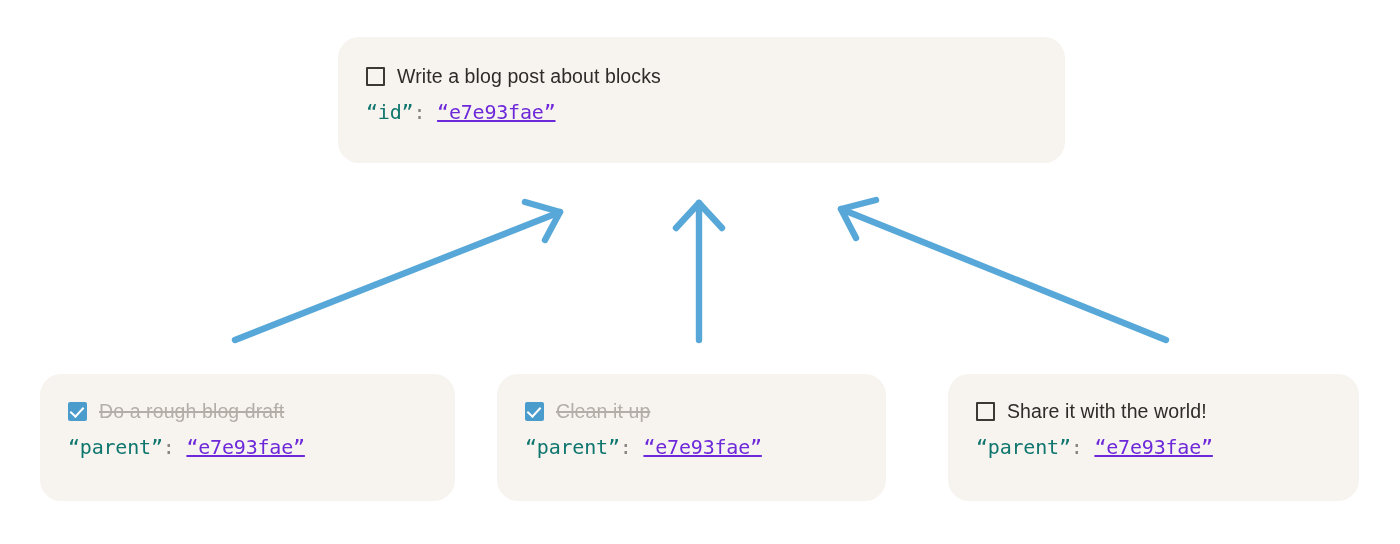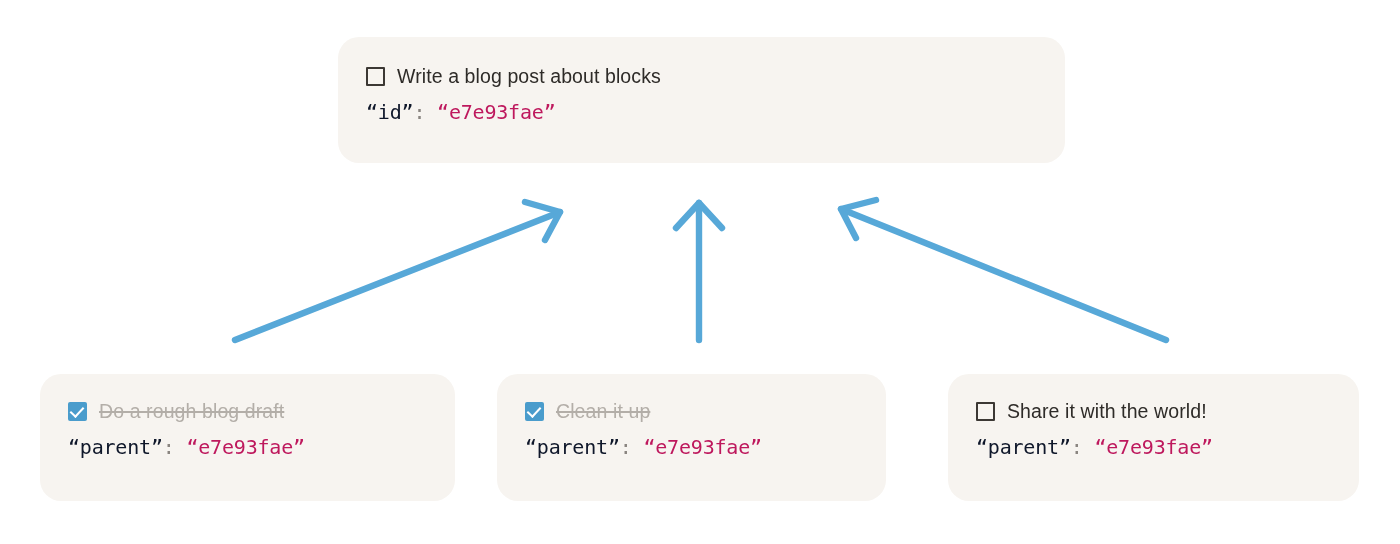--- a/index.html
+++ b/index.html
@@ -109,23 +109,23 @@
   }
 
   
   .json-row {
     margin-top: 11px;
     font-family: "DejaVu Sans Mono", monospace;
     font-size: 20px;
     white-space: nowrap;
     letter-spacing: -0.2px;
   }
-  .json-key   { color: #0f172a; }
+  .json-key   { color: #0f766e; }
   .json-colon { color: #8a8580; }
-  .json-val   { color: #be185d; }
+  .json-val   { color: #6d28d9; text-decoration: underline; }
   .json-sp    { color: transparent; }
 </style>
 </head>
 <body>
 
 <div id="canvas">
 
   <svg id="arrows" viewBox="0 0 1400 544">
 
     <g>

